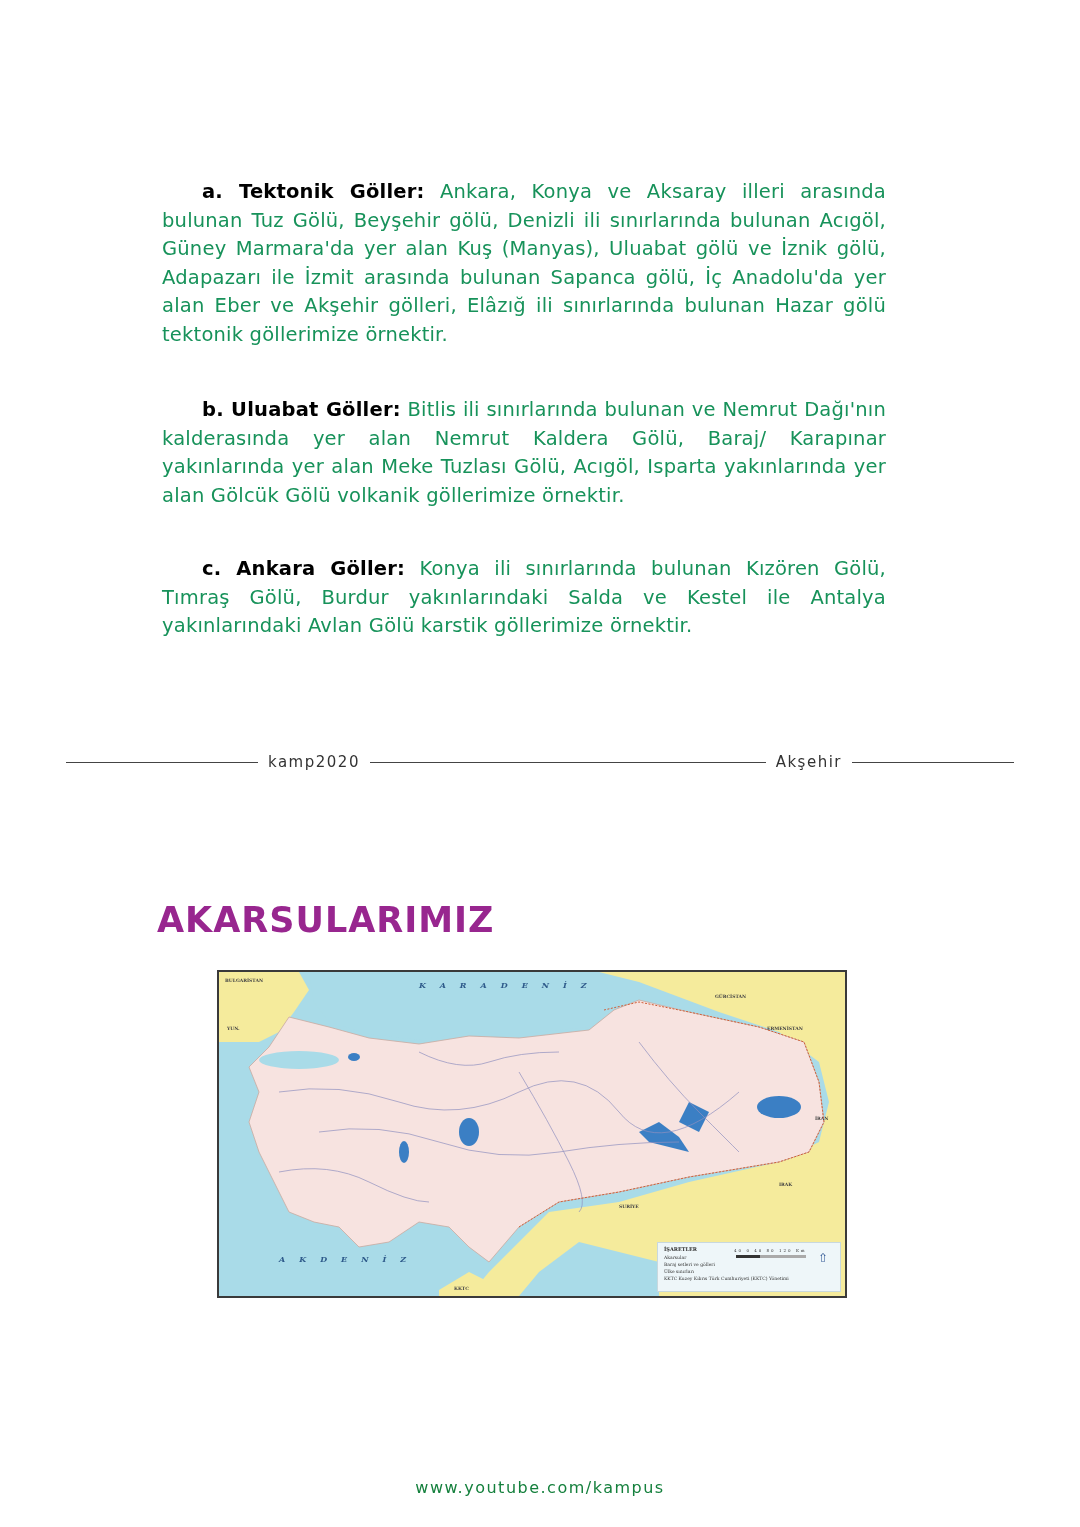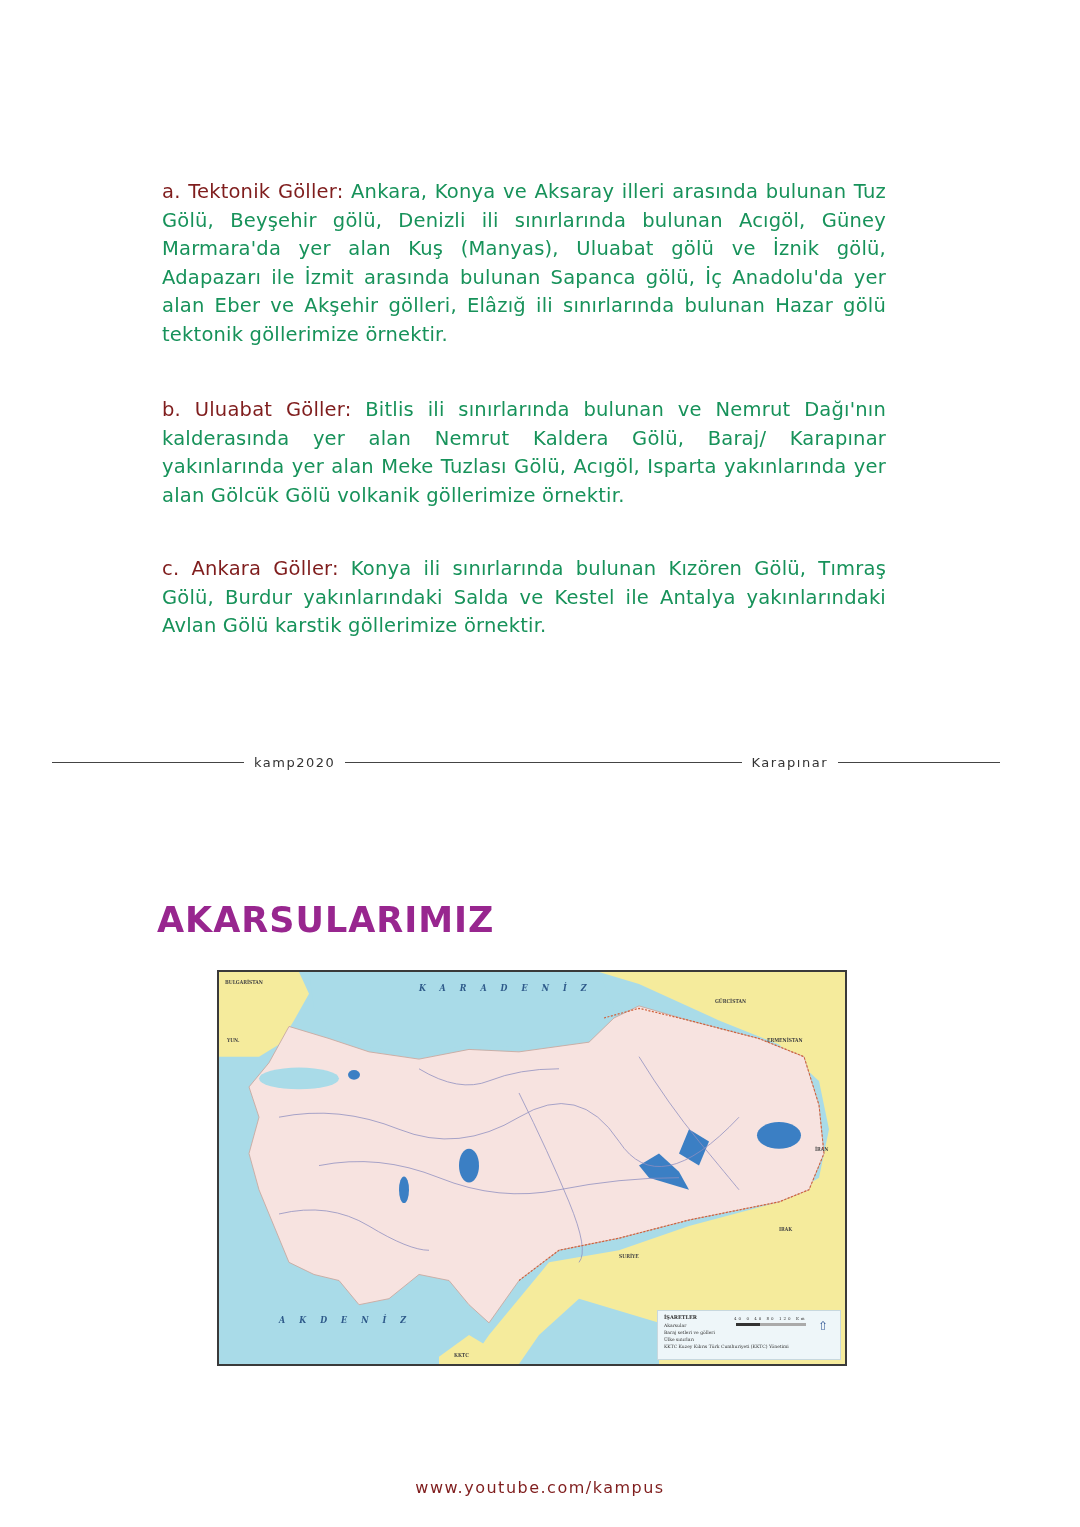--- a/index.html
+++ b/index.html
@@ -5,63 +5,63 @@
     html, body { margin: 0; padding: 0; background: #ffffff; }
     body {
       width: 1080px; height: 1527px; position: relative; overflow: hidden;
       font-family: "DejaVu Sans", sans-serif;
     }
     .section {
       position: absolute; left: 162px; width: 724px;
       font-size: 19.5px; line-height: 28.6px; color: #17925a;
       text-align: justify; letter-spacing: 0.2px;
     }
-    .section .lead { color: #7f1d1d; font-weight: normal; }
+    .section .lead { color: #000000; font-weight: bold; margin-left: 40px; }
     #sec-a { top: 178px; }
     #sec-b { top: 396px; }
     #sec-c { top: 555px; }
 
     .rule-row {
-      position: absolute; top: 752px; left: 52px; width: 948px; height: 20px;
+      position: absolute; top: 752px; left: 66px; width: 948px; height: 20px;
       display: flex; align-items: center;
-      font-size: 13px; color: #333333; letter-spacing: 1.5px;
+      font-size: 15px; color: #333333; letter-spacing: 1.5px;
     }
     .rule-row .line { height: 1px; background: #444; }
     .rule-row .l1 { width: 192px; }
     .rule-row .l2 { flex: 1; }
     .rule-row .l3 { width: 162px; }
     .rule-row .label { padding: 0 10px; }
 
     .heading {
       position: absolute; top: 900px; left: 157px;
       font-size: 35px; font-weight: bold; color: #98268f; letter-spacing: 1px;
     }
 
     .map {
-      position: absolute; left: 217px; top: 970px; width: 630px; height: 396px;
+      position: absolute; left: 217px; top: 970px; width: 630px; height: 328px;
       border: 2px solid #3a3a3a; box-sizing: border-box; overflow: hidden;
       background: #a9dbe8;
     }
     .map svg { display: block; width: 100%; height: 100%; }
     .map .sea-label { font-family: "DejaVu Serif", serif; font-style: italic; font-weight: bold; fill: #2e5a8a; font-size: 8px; letter-spacing: 14px; }
     .map .country { font-family: "DejaVu Serif", serif; font-weight: bold; fill: #444; font-size: 4.5px; }
     .legend {
       position: absolute; right: 4px; bottom: 4px; width: 184px; height: 50px;
       background: #eef6f9; border: 1px solid #c8d8de; font-family: "DejaVu Serif", serif;
       font-size: 4.5px; color: #333; padding: 3px 6px; box-sizing: border-box;
     }
     .legend .title { font-weight: bold; font-size: 5px; margin-bottom: 2px; }
     .legend .row { line-height: 7px; }
     .legend .scale { position: absolute; left: 78px; top: 12px; width: 70px; height: 3px; background: linear-gradient(90deg,#333 0 35%, #aaa 35% 100%); }
     .legend .scale-labels { position: absolute; left: 76px; top: 5px; font-size: 4px; letter-spacing: 2px; }
     .legend .north { position: absolute; right: 12px; top: 8px; font-size: 12px; color: #3a5f9a; }
 
     .footer-url {
       position: absolute; top: 1478px; left: 0; width: 1080px; text-align: center;
-      font-size: 16px; color: #7f1d1d; letter-spacing: 1.5px;
+      font-size: 16px; color: #15803d; letter-spacing: 1.5px;
     }
   </style>
 </head>
 <body>
 
 <div class="section" id="sec-a">
   <span class="lead">a. Tektonik Göller:</span><span> Ankara, Konya ve Aksaray illeri arasında bulunan Tuz Gölü, Beyşehir gölü, Denizli ili sınırlarında bulunan Acıgöl, Güney Marmara'da yer alan Kuş (Manyas), Uluabat gölü ve İznik gölü, Adapazarı ile İzmit arasında bulunan Sapanca gölü, İç Anadolu'da yer alan Eber ve Akşehir gölleri, Elâzığ ili sınırlarında bulunan Hazar gölü tektonik göllerimize örnektir.</span>
 </div>
 
 <div class="section" id="sec-b">
@@ -69,21 +69,21 @@
 </div>
 
 <div class="section" id="sec-c">
   <span class="lead">c. Ankara Göller:</span><span> Konya ili sınırlarında bulunan Kızören Gölü, Tımraş Gölü, Burdur yakınlarındaki Salda ve Kestel ile Antalya yakınlarındaki Avlan Gölü karstik göllerimize örnektir.</span>
 </div>
 
 <div class="rule-row">
   <div class="line l1"></div>
   <span class="label">kamp2020</span>
   <div class="line l2"></div>
-  <span class="label">Karapınar</span>
+  <span class="label">Akşehir</span>
   <div class="line l3"></div>
 </div>
 
 <div class="heading">AKARSULARIMIZ</div>
 
 <div class="map">
   <svg viewBox="0 0 626 324" preserveAspectRatio="none">
 
     <path d="M0,0 L80,0 L90,18 L75,40 L60,60 L40,70 L0,70 Z" fill="#f5eb9c"></path>
     <path d="M380,0 L626,0 L626,324 L440,324 L440,290 L360,270 L320,300 L300,324 L250,324 L270,300 L330,240 L400,230 L470,210 L560,190 L600,170 L610,130 L600,90 L560,60 L500,40 L420,10 Z" fill="#f5eb9c"></path>

